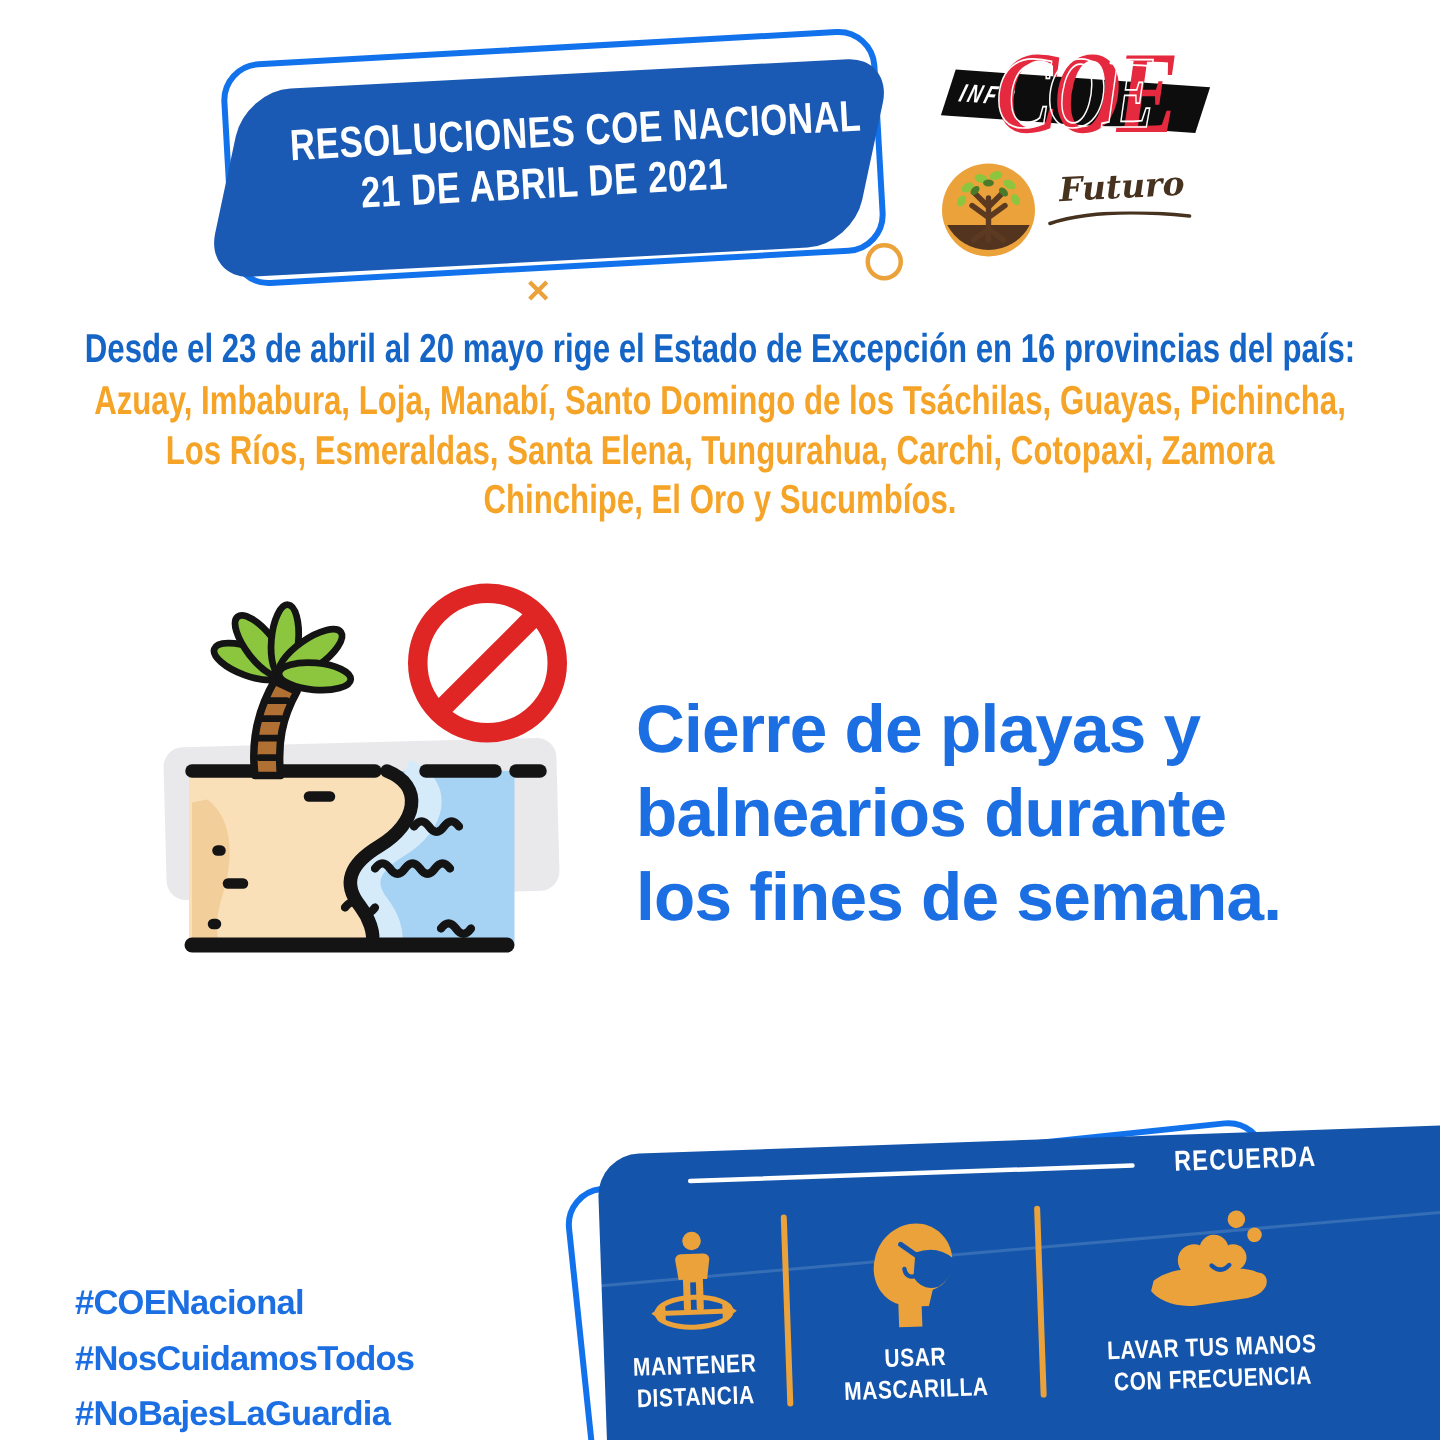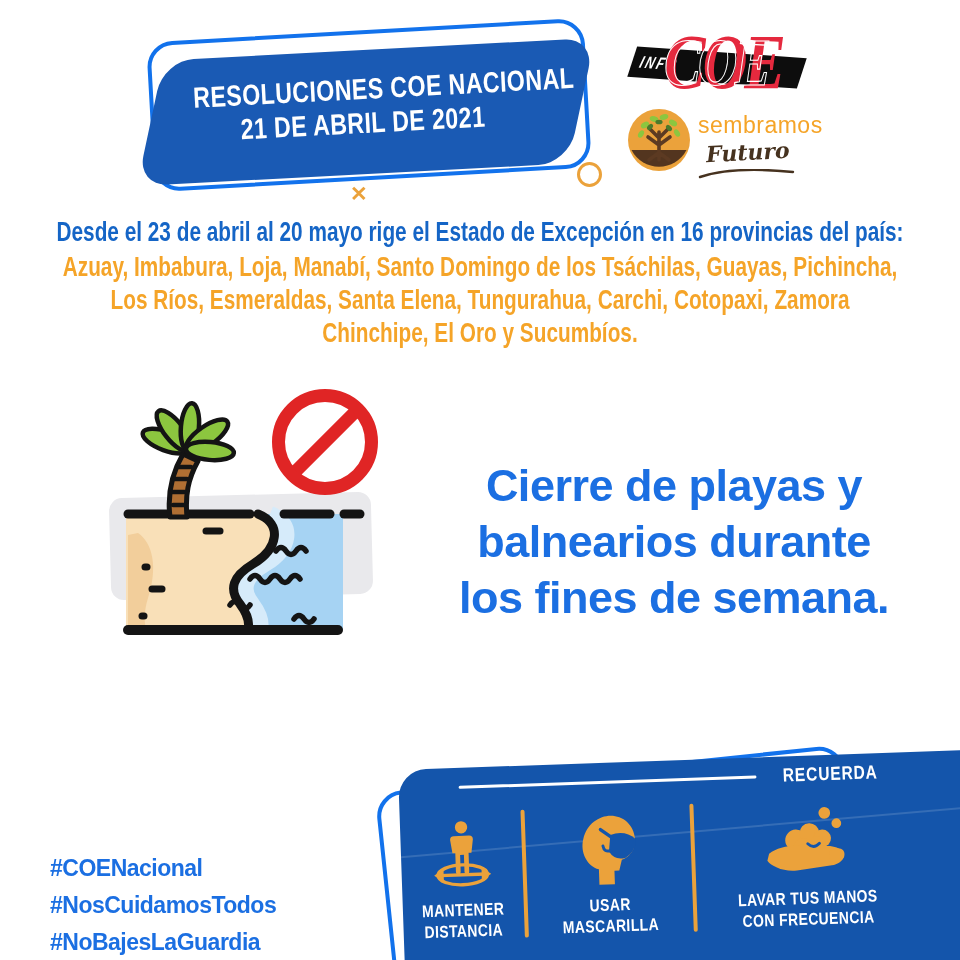--- a/index.html
+++ b/index.html
@@ -42,21 +42,21 @@
   .intro { left:50%; top:216px; width:1180px; transform:translateX(-50%) scaleX(.77);
     transform-origin:center top; text-align:center; font-weight:bold; }
   .intro-lead { color:var(--headline_blue); font-size:27px; line-height:33px; white-space:pre-line; }
   .intro-prov { color:var(--text_orange); font-size:27px; line-height:33px; white-space:pre-line; margin-top:2px; }
 
   
   .beach { left:98px; top:383px; }
 
   
   .message { left:424px; top:458px; width:500px; color:var(--message_blue);
-    font-size:45px; font-weight:bold; line-height:56px; letter-spacing:-.5px; white-space:pre-line;text-align:center; }
+    font-size:45px; font-weight:bold; line-height:56px; letter-spacing:-.5px; white-space:pre-line; }
 
   
   .panel-outline { left:388px; top:768px; width:470px; height:280px;
     border:4px solid var(--bright_blue); border-radius:26px; transform:rotate(-6deg); }
   .panel-fill { left:398px; top:770px; width:645px; height:260px; background:var(--panel_blue);
     border-radius:28px; transform:rotate(-2deg); transform-origin:left top; }
   .panel-seam { position:absolute; left:-12px; top:68px; width:720px; height:2px;
     background:rgba(255,255,255,.14); transform:rotate(-3deg); }
   .panel-header { position:absolute; left:60px; top:8px; width:430px; display:flex; align-items:center; gap:16px; }
   .panel-line { flex:1; height:3px; background:#fff; border-radius:2px; }
@@ -107,21 +107,20 @@
     <ellipse cx="14" cy="26" rx="4" ry="2.6" transform="rotate(-60 14 26)"></ellipse>
     <ellipse cx="50" cy="25" rx="4" ry="2.6" transform="rotate(60 50 25)"></ellipse>
   </g>
   <g fill="#4C7A2B">
     <ellipse cx="23" cy="19" rx="3.6" ry="2.3" transform="rotate(-45 23 19)"></ellipse>
     <ellipse cx="32" cy="14" rx="3.6" ry="2.3"></ellipse>
     <ellipse cx="42" cy="20" rx="3.6" ry="2.3" transform="rotate(45 42 20)"></ellipse>
   </g>
 </svg>
 <div class="abs brand-text">
-  <div class="brand-name">sembramos</div>
   <div class="brand-name2">Futuro</div>
   <svg width="100" height="10" viewBox="0 0 100 10">
     <path d="M2,8 Q35,-3 95,3" stroke="#46321F" stroke-width="2.4" fill="none" stroke-linecap="round"></path>
   </svg>
 </div>
 
 <div class="abs intro">
   <div class="intro-lead">Desde el 23 de abril al 20 mayo rige el Estado de Excepción en 16 provincias del país:</div>
   <div class="intro-prov">Azuay, Imbabura, Loja, Manabí, Santo Domingo de los Tsáchilas, Guayas, Pichincha,
 Los Ríos, Esmeraldas, Santa Elena, Tungurahua, Carchi, Cotopaxi, Zamora

